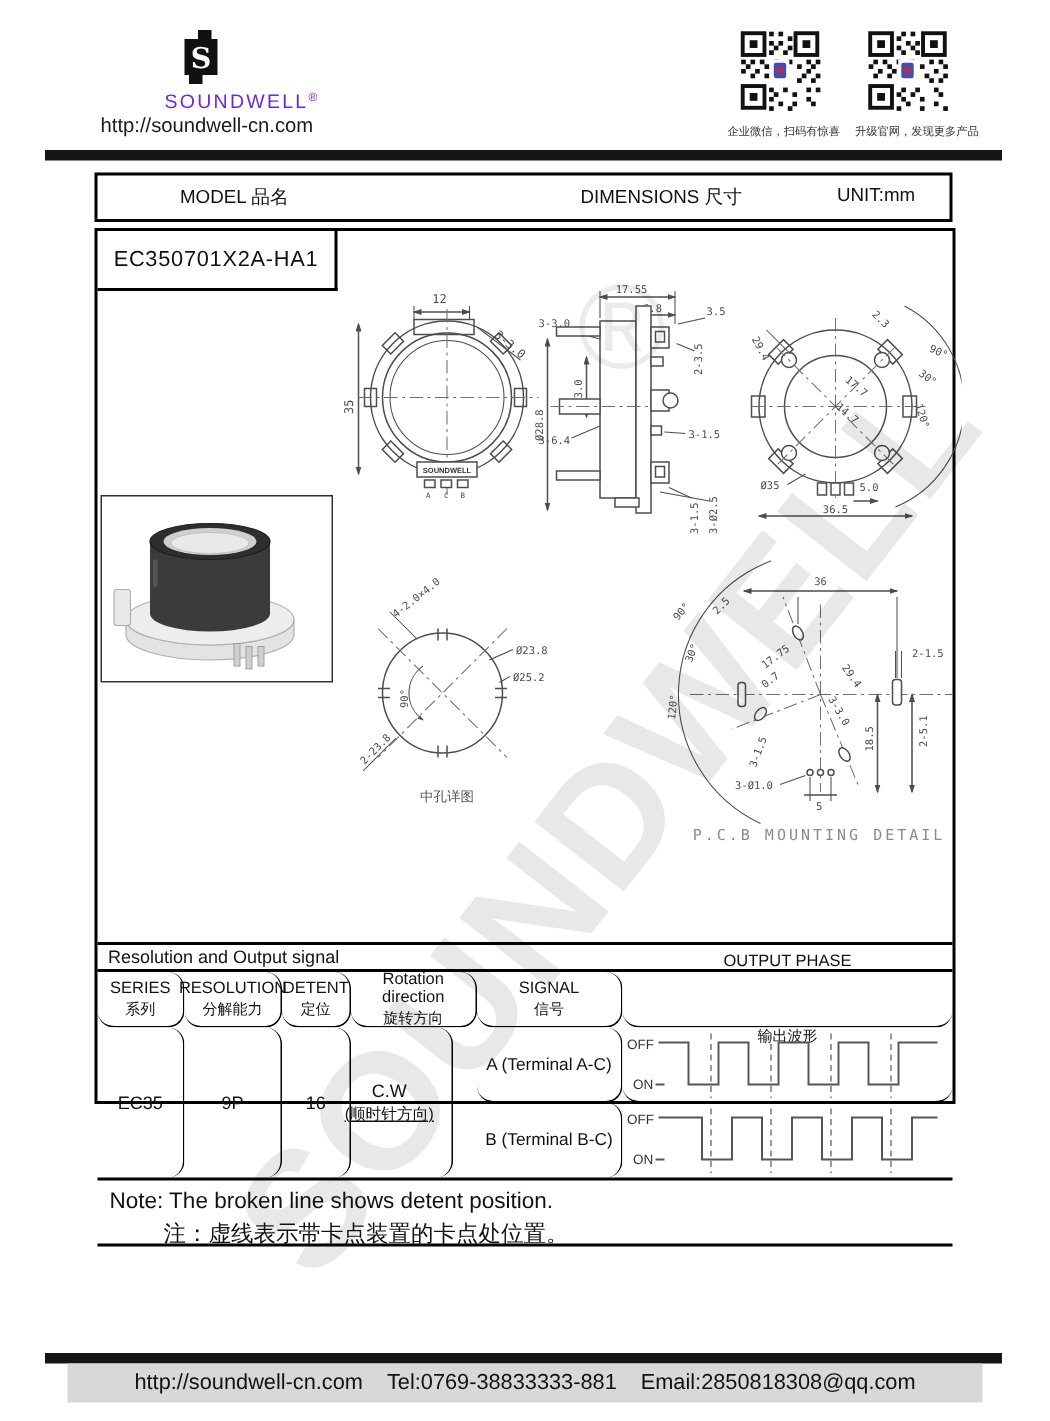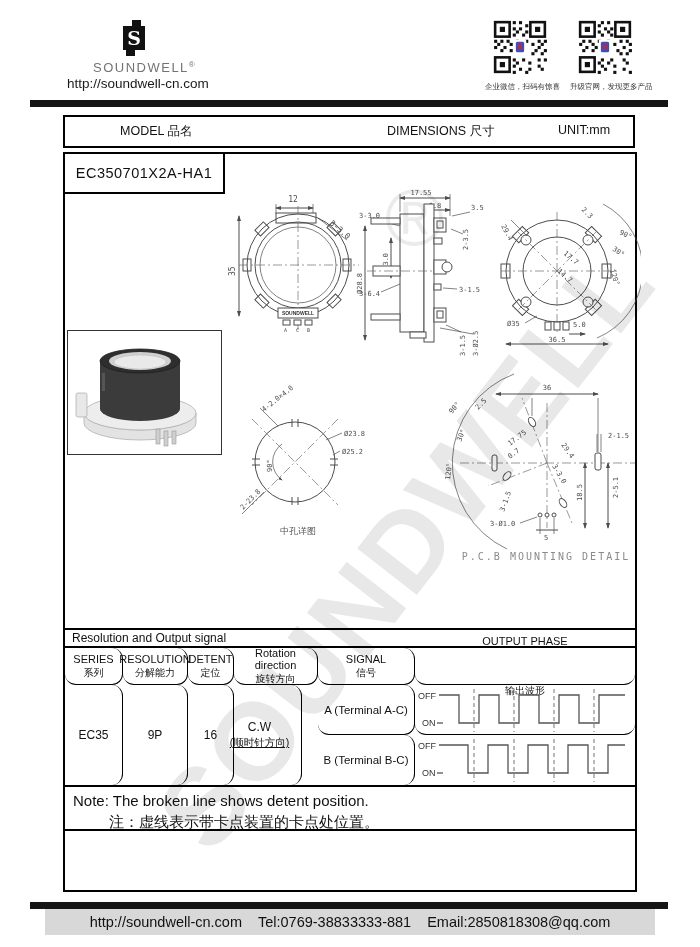--- a/index.html
+++ b/index.html
@@ -1,32 +1,32 @@
 <!DOCTYPE html>
 <html><head>
 <meta charset="utf-8">
 <style>
   html,body{margin:0;padding:0;background:#fff;}
   .page{position:relative;width:700px;height:947px;background:#fff;overflow:hidden;
         font-family:"Liberation Sans",sans-serif;color:#111;}
   .abs{position:absolute;}
 
   
-  .brand-name{position:absolute;left:93px;top:60px;width:120px;font-size:13px;letter-spacing:1.5px;color:#737373;}
+  .brand-name{position:absolute;left:93px;top:60px;width:120px;font-size:13px;letter-spacing:1.5px;color:#6d28d9;text-align:right;}
   .brand-name sup{font-size:8px;}
   .brand-url{position:absolute;left:67px;top:76px;font-size:13.5px;color:#1a1a1a;}
   .qr-item{position:absolute;top:18px;width:70px;text-align:center;}
   .qr-cap{font-size:7.5px;color:#333;margin-top:2px;white-space:nowrap;text-align:center;}
 
   .bar{position:absolute;left:30px;width:638px;height:7px;background:#151515;}
 
   .title-bar{position:absolute;left:63px;top:115px;width:572px;height:33px;border:2px solid #000;box-sizing:border-box;}
   .title-bar span{position:absolute;top:6px;font-size:12.5px;color:#111;}
 
-  .main-box{position:absolute;left:63px;top:152px;width:574px;height:740px;border:2px solid #000;box-sizing:border-box;}
+  .main-box{position:absolute;left:63px;top:152px;width:574px;height:584px;border:2px solid #000;box-sizing:border-box;}
   .model-box{position:absolute;left:0;top:0;width:160px;height:40px;border-right:2px solid #000;border-bottom:2px solid #000;
              box-sizing:border-box;font-size:14.5px;display:flex;align-items:center;justify-content:center;letter-spacing:0.5px;}
   .photo-box{position:absolute;left:2px;top:176px;width:155px;height:125px;border:1.5px solid #333;box-sizing:border-box;background:#fff;}
 
   .watermark{position:absolute;left:-60px;top:330px;width:800px;text-align:center;font-size:110px;font-weight:bold;
              letter-spacing:2px;color:rgba(0,0,0,0.09);transform:rotate(-52deg);pointer-events:none;z-index:5;white-space:nowrap;}
   .watermark-reg{position:absolute;left:320px;top:18px;font-size:80px;color:rgba(0,0,0,0.08);pointer-events:none;z-index:5;}
 
   .section-title{position:absolute;left:0;top:474px;width:100%;height:20px;border-top:2px solid #000;border-bottom:2px solid #000;
                  box-sizing:border-box;font-size:12px;padding:1px 0 0 7px;}

